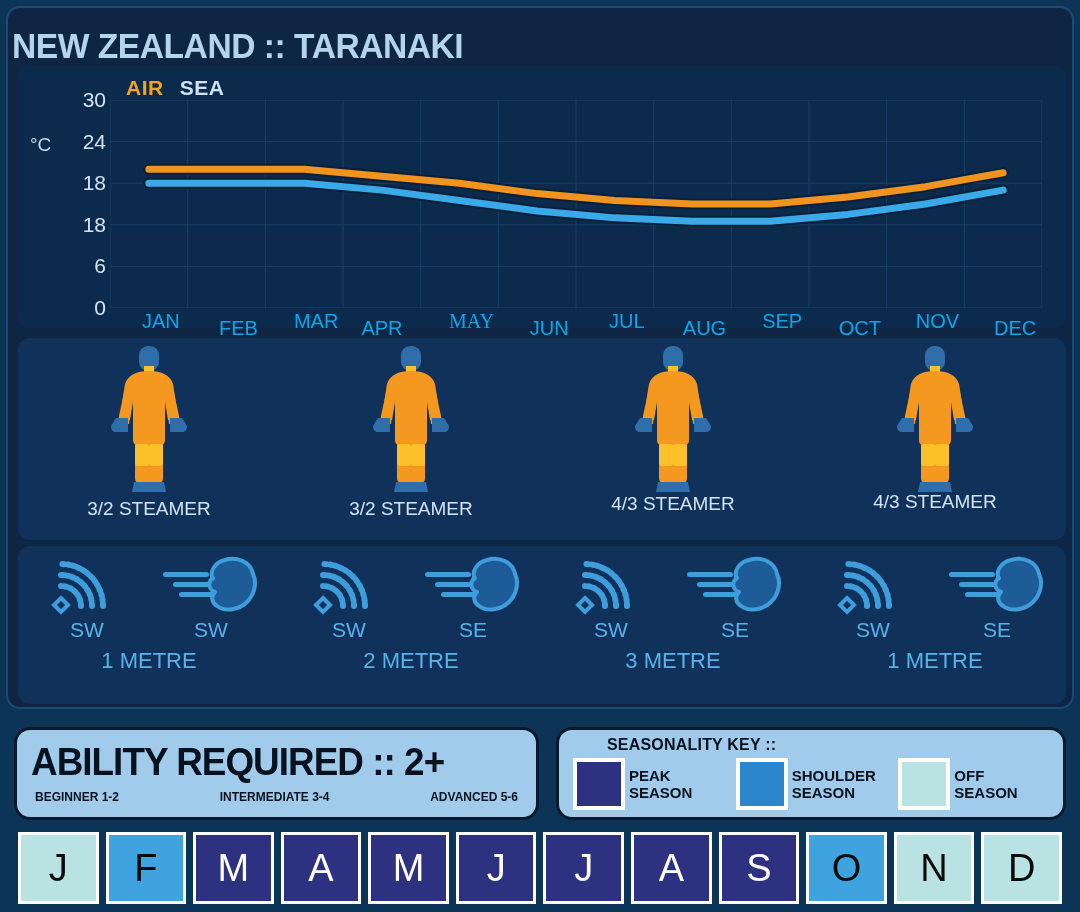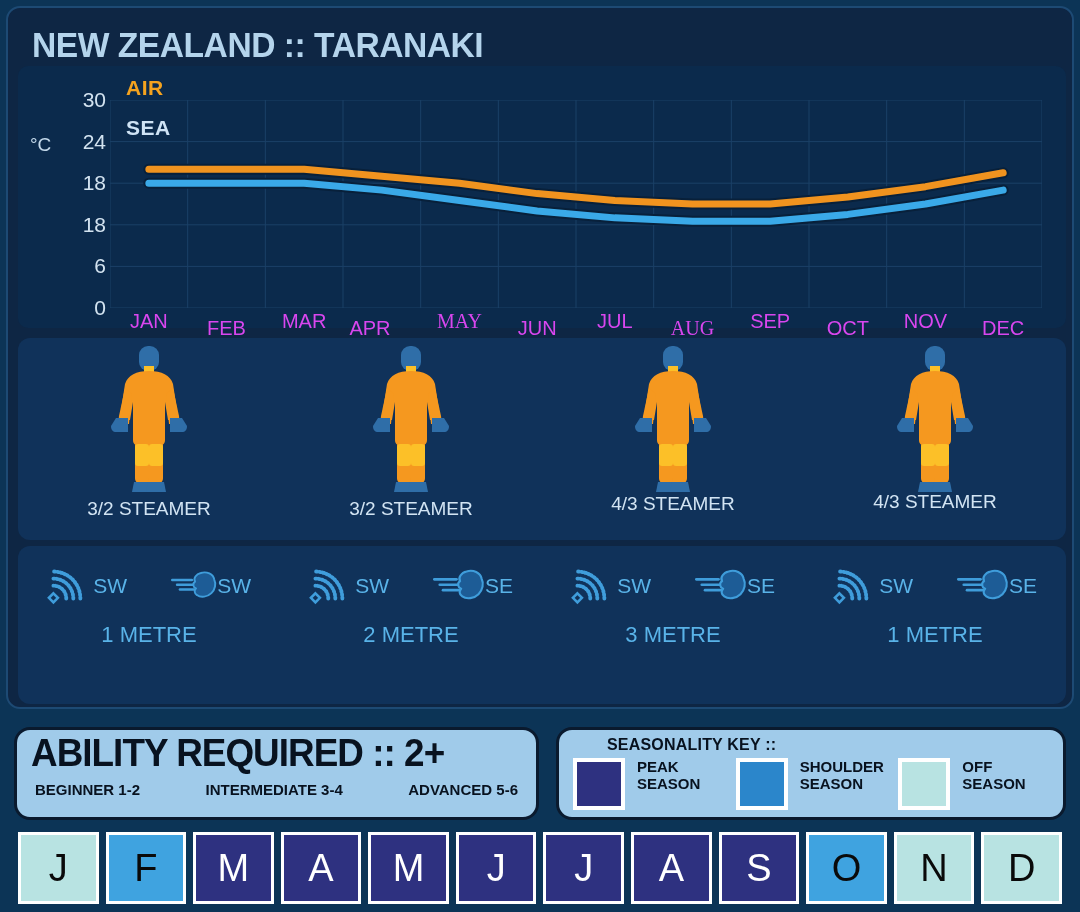--- a/index.html
+++ b/index.html
@@ -17,36 +17,36 @@
     position: absolute; left: 6px; top: 6px;
     width: 1068px; height: 703px;
     background: #0e2644;
     border: 2px solid #1d4a74;
     border-radius: 14px;
   }
 
   
   .title-bar {
     position: absolute; left: 0; top: 0; width: 100%; height: 58px;
-    display: flex; align-items: center; padding-left: 24px; margin-top: 8px;
+    display: flex; align-items: flex-end; padding-left: 4px;
   }
   .title-text {
     font-size: 35px; font-weight: bold; color: #b4d4ec;
     letter-spacing: -0.5px; white-space: nowrap;
     transform: scaleX(0.96); transform-origin: left center;
   }
 
   
   .chart-panel {
     position: absolute; left: 10px; top: 58px;
     width: 1048px; height: 262px;
     background: #0b2a4c;
     border-radius: 10px;
   }
-  .legend { position: absolute; left: 108px; top: 10px; display: flex; gap: 16px; flex-direction: column; }
+  .legend { position: absolute; left: 108px; top: 10px; display: flex; gap: 16px; }
   .legend-air { font-size: 21px; font-weight: bold; color: #f5a31f; letter-spacing: 0.5px; }
   .legend-sea { font-size: 21px; font-weight: bold; color: #cfe3f5; letter-spacing: 0.5px; }
 
   .unit-label {
     position: absolute; left: 12px; top: 68px;
     font-size: 19px; color: #c3d8ea;
   }
   .y-labels {
     position: absolute; left: 52px; top: 34px; width: 36px; height: 208px;
   }
@@ -56,22 +56,22 @@
   }
   .plot {
     position: absolute; left: 92px; top: 34px;
     width: 932px; height: 208px;
   }
   .plot svg { display: block; }
   .x-labels {
     position: absolute; left: 92px; top: 244px; width: 932px; height: 26px;
   }
   .x-lab {
-    position: absolute; font-size: 20px; color: #d946ef;
-    transform: translateX(-50%); white-space: nowrap;
+    position: absolute; font-size: 20px; color: #0ea5e9;
+    transform: translateX(-50%); white-space: nowrap; margin-left: 12px;
   }
 
   
   .suit-panel {
     position: absolute; left: 10px; top: 330px;
     width: 1048px; height: 202px;
     background: #10325a;
     border-radius: 12px;
   }
   .suit-grid { display: flex; width: 100%; height: 100%; }
@@ -89,59 +89,59 @@
     width: 1048px; height: 158px;
     background: #10325a;
     border-radius: 12px;
   }
   .swell-grid { display: flex; width: 100%; height: 100%; }
   .swell-quarter {
     flex: 1; display: flex; flex-direction: column; align-items: center;
     padding-top: 8px;
   }
   .swell-icons { display: flex; gap: 44px; align-items: flex-start; }
-  .icon-block { display: flex; flex-direction: row; align-items: center; width: 80px; justify-content: flex-end; }
+  .icon-block { display: flex; flex-direction: column; align-items: center; width: 80px; justify-content: flex-end; }
   .dir-label { font-size: 21px; color: #59b3e8; margin-top: 2px; }
   .metre-label { font-size: 22px; color: #59b3e8; margin-top: 6px; white-space: nowrap; }
 
   
   .ability-box {
     position: absolute; left: 14px; top: 727px;
     width: 525px; height: 93px;
     background: #a0cbea;
     border: 3px solid #0a1a2e;
     border-radius: 16px;
-    padding: 2px 14px 0 14px;
+    padding: 11px 14px 0 14px;
   }
   .ability-title {
     font-size: 38px; font-weight: bold; color: #08121f;
     letter-spacing: -1px; white-space: nowrap;
     transform: scaleX(0.97); transform-origin: left center;
   }
   .ability-levels {
     display: flex; justify-content: space-between;
     margin-top: 6px; padding: 0 4px;
   }
   .ability-level {
-    font-size: 15px; font-weight: bold; color: #08121f; white-space: nowrap;
+    font-size: 12px; font-weight: bold; color: #08121f; white-space: nowrap;
   }
 
   .season-box {
     position: absolute; left: 556px; top: 727px;
     width: 510px; height: 93px;
     background: #a0cbea;
     border: 3px solid #0a1a2e;
     border-radius: 16px;
     padding: 6px 12px 0 14px;
   }
   .season-title {
     font-size: 16px; font-weight: bold; color: #08121f; letter-spacing: 0.2px; margin-left: 34px;
   }
   .season-items { display: flex; margin-top: 4px; gap: 10px; }
-  .season-item { display: flex; gap: 12px; flex: 1; }
+  .season-item { display: flex; align-items: center; gap: 4px; flex: 1; }
   .swatch {
     width: 52px; height: 52px; border: 4px solid #ffffff; flex: 0 0 auto;
   }
   .season-text {
     font-size: 15px; font-weight: bold; color: #08121f; line-height: 1.15;
   }
 
   
   .month-strip {
     position: absolute; left: 18px; top: 832px;
@@ -207,21 +207,21 @@
           </svg>
         </div>
       <div class="x-labels" id="x-labels">
           <div class="x-lab" style="left: 38.8333px; top: 0px;">JAN</div>
           <div class="x-lab" style="left: 116.5px; top: 7px;">FEB</div>
           <div class="x-lab" style="left: 194.167px; top: 0px;">MAR</div>
           <div class="x-lab" style="left: 260px; top: 7px;">APR</div>
           <div class="x-lab" style="left: 349.5px; top: 0px; font-family: Liberation Serif, serif;">MAY</div>
           <div class="x-lab" style="left: 427.167px; top: 7px;">JUN</div>
           <div class="x-lab" style="left: 504.833px; top: 0px;">JUL</div>
-          <div class="x-lab" style="left: 582.5px; top: 7px; font-family: Liberation Serif, serif;">AUG</div>
+          <div class="x-lab" style="left: 582.5px; top: 7px;">AUG</div>
           <div class="x-lab" style="left: 660.167px; top: 0px;">SEP</div>
           <div class="x-lab" style="left: 737.833px; top: 7px;">OCT</div>
           <div class="x-lab" style="left: 815.5px; top: 0px;">NOV</div>
           <div class="x-lab" style="left: 893.167px; top: 7px;">DEC</div>
         </div>
     </div>
 
     <div class="suit-panel">
       <div class="suit-grid" id="suit-grid">
           <div class="suit-cell">

